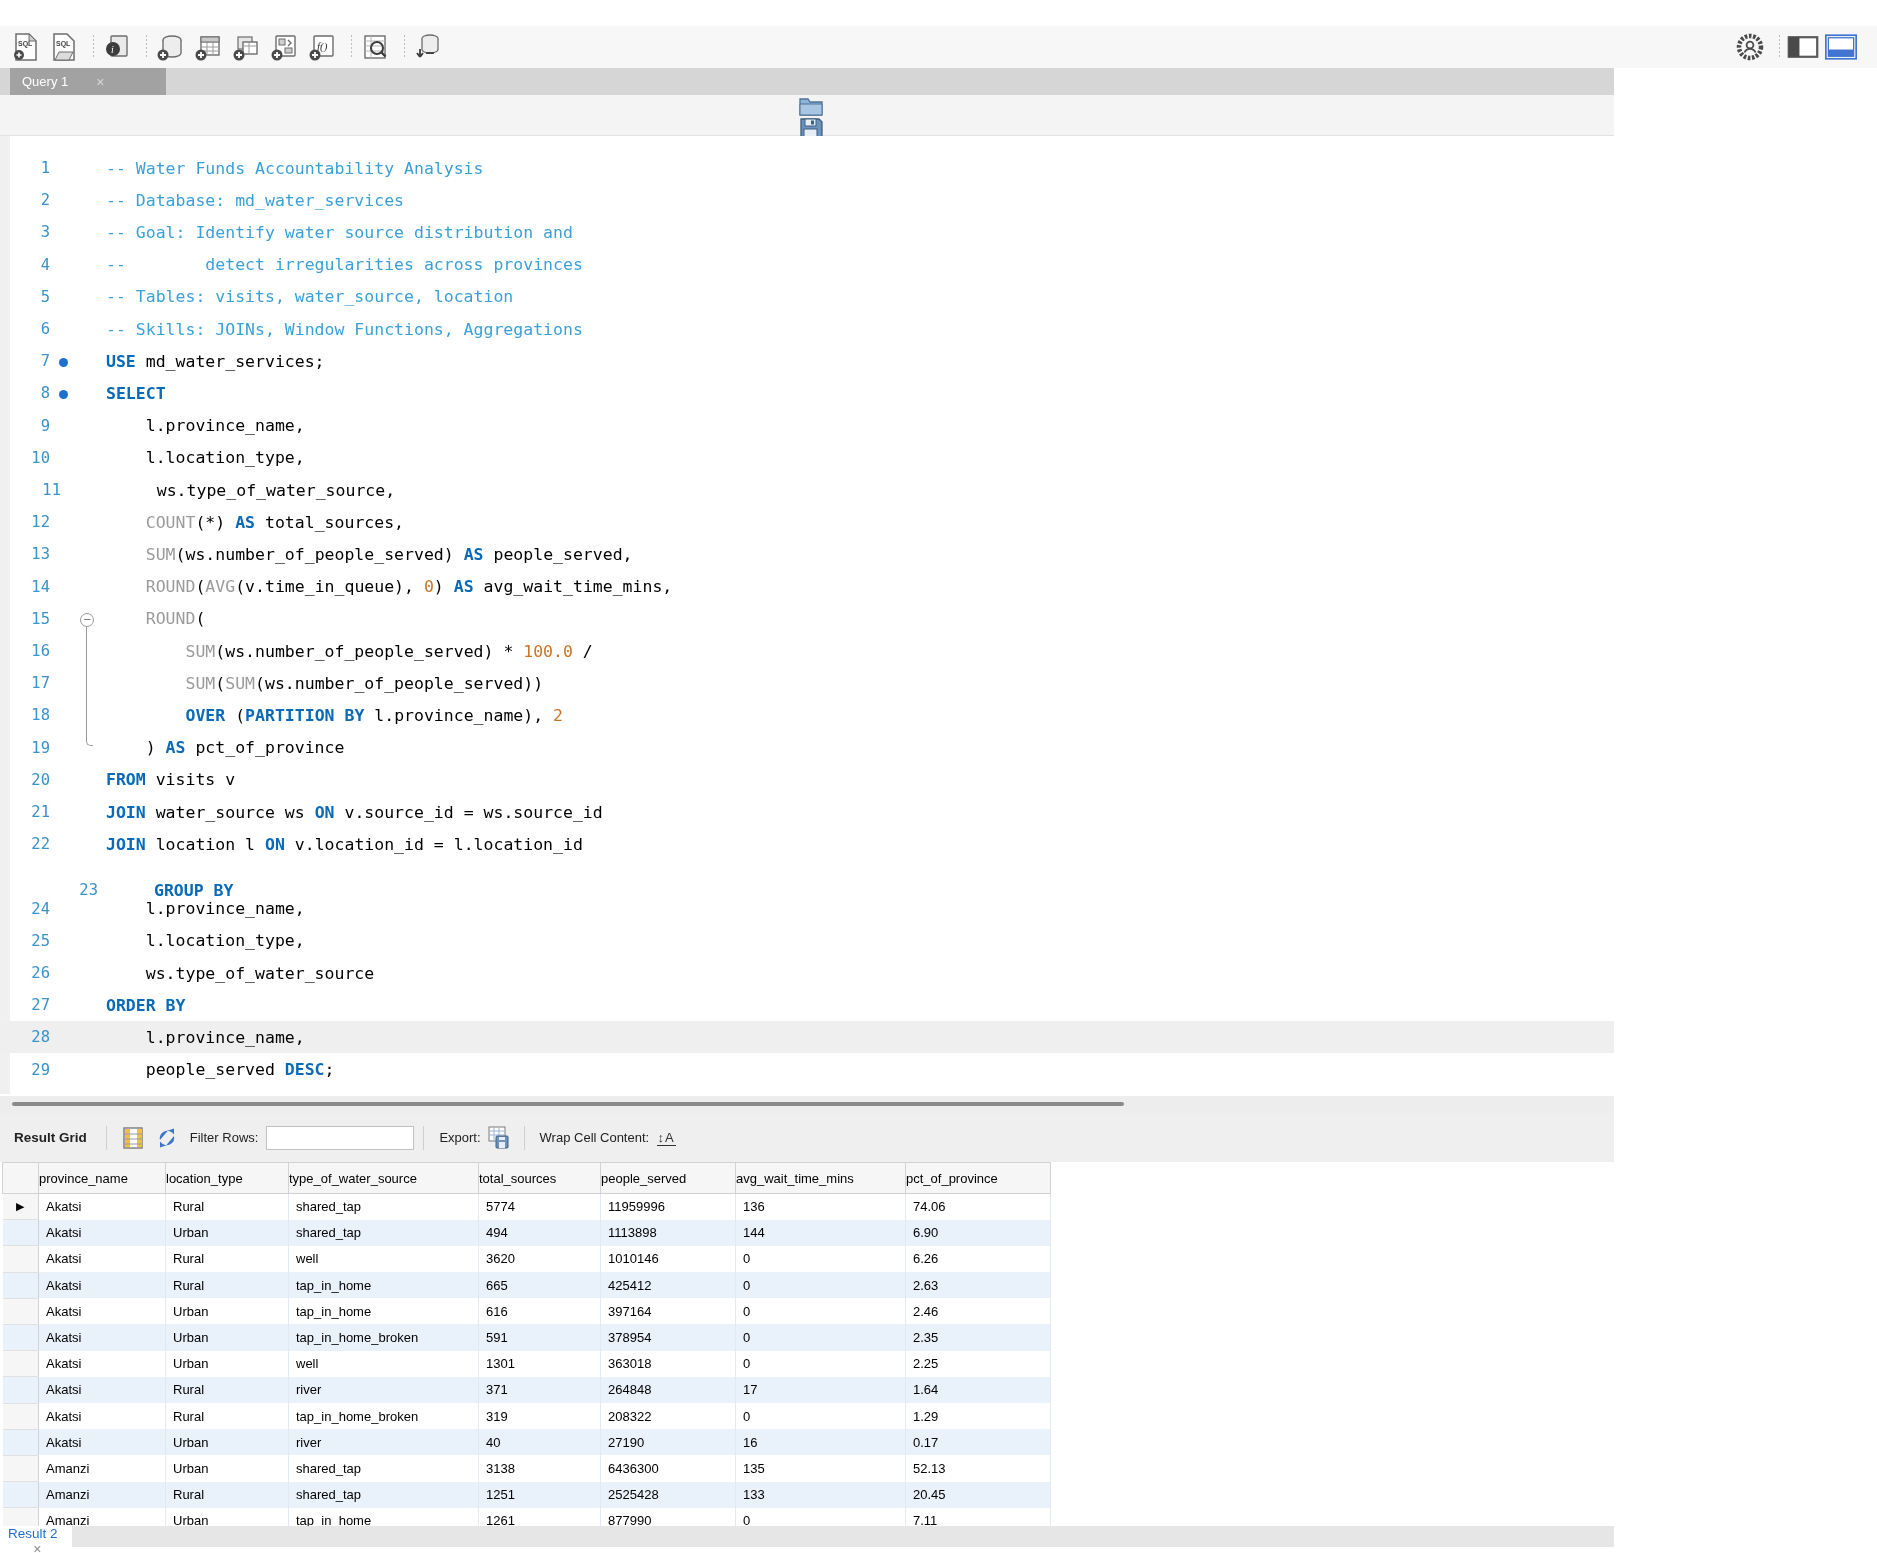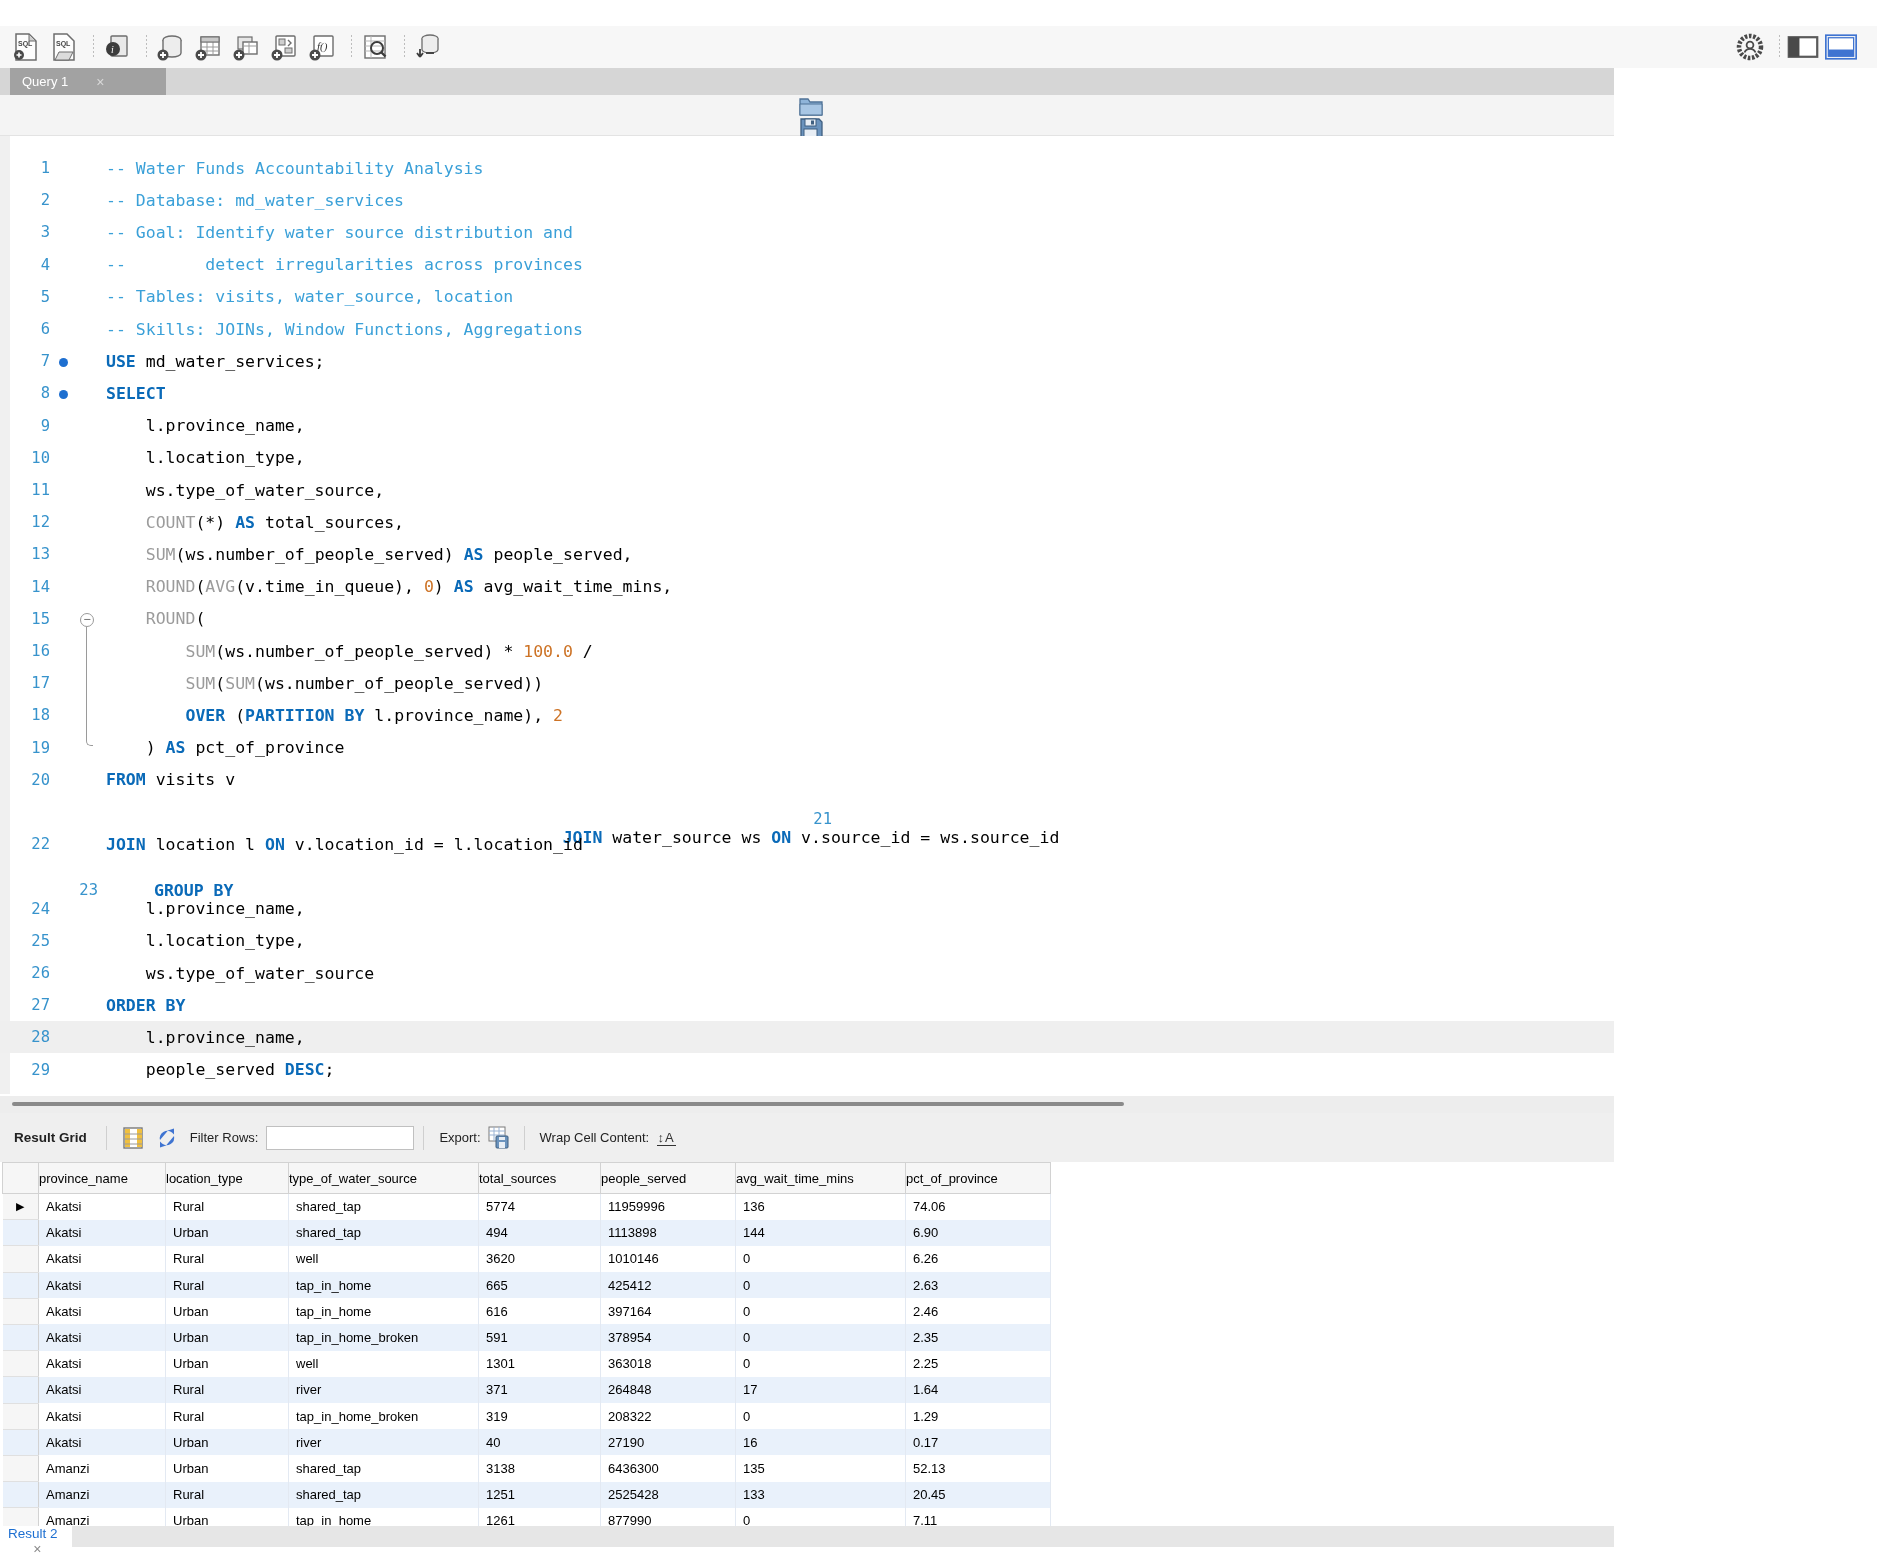--- a/index.html
+++ b/index.html
@@ -333,31 +333,31 @@
         <div class="code-line" style="top: 16px;"><span class="ln">1</span><span class="marker"></span><span class="foldcol"></span><span class="codetext"><span class="tok-c">-- Water Funds Accountability Analysis</span></span></div>
         <div class="code-line" style="top: 48.2px;"><span class="ln">2</span><span class="marker"></span><span class="foldcol"></span><span class="codetext"><span class="tok-c">-- Database: md_water_services</span></span></div>
         <div class="code-line" style="top: 80.4px;"><span class="ln">3</span><span class="marker"></span><span class="foldcol"></span><span class="codetext"><span class="tok-c">-- Goal: Identify water source distribution and</span></span></div>
         <div class="code-line" style="top: 112.6px;"><span class="ln">4</span><span class="marker"></span><span class="foldcol"></span><span class="codetext"><span class="tok-c">--        detect irregularities across provinces</span></span></div>
         <div class="code-line" style="top: 144.8px;"><span class="ln">5</span><span class="marker"></span><span class="foldcol"></span><span class="codetext"><span class="tok-c">-- Tables: visits, water_source, location</span></span></div>
         <div class="code-line" style="top: 177px;"><span class="ln">6</span><span class="marker"></span><span class="foldcol"></span><span class="codetext"><span class="tok-c">-- Skills: JOINs, Window Functions, Aggregations</span></span></div>
         <div class="code-line" style="top: 209.2px;"><span class="ln">7</span><span class="marker"><span class="stmt-dot"></span></span><span class="foldcol"></span><span class="codetext"><span class="tok-k">USE</span><span class="tok-p"> md_water_services;</span></span></div>
         <div class="code-line" style="top: 241.4px;"><span class="ln">8</span><span class="marker"><span class="stmt-dot"></span></span><span class="foldcol"></span><span class="codetext"><span class="tok-k">SELECT</span></span></div>
         <div class="code-line" style="top: 273.6px;"><span class="ln">9</span><span class="marker"></span><span class="foldcol"></span><span class="codetext"><span class="tok-p">    l.province_name,</span></span></div>
         <div class="code-line" style="top: 305.8px;"><span class="ln">10</span><span class="marker"></span><span class="foldcol"></span><span class="codetext"><span class="tok-p">    l.location_type,</span></span></div>
-        <div class="code-line" style="top: 338px;"><span class="ln">11</span><span class="marker"></span><span class="foldcol"></span><span class="codetext"><span class="tok-p">    ws.type_of_water_source,</span></span></div>
+        <div class="code-line" style="top: 338px; padding-left: 11px;"><span class="ln">11</span><span class="marker"></span><span class="foldcol"></span><span class="codetext"><span class="tok-p">    ws.type_of_water_source,</span></span></div>
         <div class="code-line" style="top: 370.2px;"><span class="ln">12</span><span class="marker"></span><span class="foldcol"></span><span class="codetext"><span class="tok-p">    </span><span class="tok-f">COUNT</span><span class="tok-p">(*) </span><span class="tok-k">AS</span><span class="tok-p"> total_sources,</span></span></div>
         <div class="code-line" style="top: 402.4px;"><span class="ln">13</span><span class="marker"></span><span class="foldcol"></span><span class="codetext"><span class="tok-p">    </span><span class="tok-f">SUM</span><span class="tok-p">(ws.number_of_people_served) </span><span class="tok-k">AS</span><span class="tok-p"> people_served,</span></span></div>
         <div class="code-line" style="top: 434.6px;"><span class="ln">14</span><span class="marker"></span><span class="foldcol"></span><span class="codetext"><span class="tok-p">    </span><span class="tok-f">ROUND</span><span class="tok-p">(</span><span class="tok-f">AVG</span><span class="tok-p">(v.time_in_queue), </span><span class="tok-n">0</span><span class="tok-p">) </span><span class="tok-k">AS</span><span class="tok-p"> avg_wait_time_mins,</span></span></div>
         <div class="code-line" style="top: 466.8px;"><span class="ln">15</span><span class="marker"></span><span class="foldcol"><span class="fold-circle">−</span></span><span class="codetext"><span class="tok-p">    </span><span class="tok-f">ROUND</span><span class="tok-p">(</span></span></div>
         <div class="code-line" style="top: 499px;"><span class="ln">16</span><span class="marker"></span><span class="foldcol"></span><span class="codetext"><span class="tok-p">        </span><span class="tok-f">SUM</span><span class="tok-p">(ws.number_of_people_served) * </span><span class="tok-n">100.0</span><span class="tok-p"> /</span></span></div>
         <div class="code-line" style="top: 531.2px;"><span class="ln">17</span><span class="marker"></span><span class="foldcol"></span><span class="codetext"><span class="tok-p">        </span><span class="tok-f">SUM</span><span class="tok-p">(</span><span class="tok-f">SUM</span><span class="tok-p">(ws.number_of_people_served))</span></span></div>
         <div class="code-line" style="top: 563.4px;"><span class="ln">18</span><span class="marker"></span><span class="foldcol"></span><span class="codetext"><span class="tok-p">        </span><span class="tok-k">OVER</span><span class="tok-p"> (</span><span class="tok-k">PARTITION BY</span><span class="tok-p"> l.province_name), </span><span class="tok-n">2</span></span></div>
         <div class="code-line" style="top: 595.6px;"><span class="ln">19</span><span class="marker"></span><span class="foldcol"></span><span class="codetext"><span class="tok-p">    ) </span><span class="tok-k">AS</span><span class="tok-p"> pct_of_province</span></span></div>
         <div class="code-line" style="top: 627.8px;"><span class="ln">20</span><span class="marker"></span><span class="foldcol"></span><span class="codetext"><span class="tok-k">FROM</span><span class="tok-p"> visits v</span></span></div>
-        <div class="code-line" style="top: 674px; flex-direction: column;"><span class="ln">21</span><span class="marker"></span><span class="foldcol"></span><span class="codetext"><span class="tok-k">JOIN</span><span class="tok-p"> water_source ws </span><span class="tok-k">ON</span><span class="tok-p"> v.source_id = ws.source_id</span></span></div>
+        <div class="code-line" style="top: 660px;"><span class="ln">21</span><span class="marker"></span><span class="foldcol"></span><span class="codetext"><span class="tok-k">JOIN</span><span class="tok-p"> water_source ws </span><span class="tok-k">ON</span><span class="tok-p"> v.source_id = ws.source_id</span></span></div>
         <div class="code-line" style="top: 692.2px;"><span class="ln">22</span><span class="marker"></span><span class="foldcol"></span><span class="codetext"><span class="tok-k">JOIN</span><span class="tok-p"> location l </span><span class="tok-k">ON</span><span class="tok-p"> v.location_id = l.location_id</span></span></div>
         <div class="code-line" style="top: 738px; padding-left: 48px;"><span class="ln">23</span><span class="marker"></span><span class="foldcol"></span><span class="codetext"><span class="tok-k">GROUP BY</span></span></div>
         <div class="code-line" style="top: 756.6px;"><span class="ln">24</span><span class="marker"></span><span class="foldcol"></span><span class="codetext"><span class="tok-p">    l.province_name,</span></span></div>
         <div class="code-line" style="top: 788.8px;"><span class="ln">25</span><span class="marker"></span><span class="foldcol"></span><span class="codetext"><span class="tok-p">    l.location_type,</span></span></div>
         <div class="code-line" style="top: 821px;"><span class="ln">26</span><span class="marker"></span><span class="foldcol"></span><span class="codetext"><span class="tok-p">    ws.type_of_water_source</span></span></div>
         <div class="code-line" style="top: 853.2px;"><span class="ln">27</span><span class="marker"></span><span class="foldcol"></span><span class="codetext"><span class="tok-k">ORDER BY</span></span></div>
         <div class="code-line current" style="top: 885.4px;"><span class="ln">28</span><span class="marker"></span><span class="foldcol"></span><span class="codetext"><span class="tok-p">    l.province_name,</span></span></div>
         <div class="code-line" style="top: 917.6px;"><span class="ln">29</span><span class="marker"></span><span class="foldcol"></span><span class="codetext"><span class="tok-p">    people_served </span><span class="tok-k">DESC</span><span class="tok-p">;</span></span></div>
       </div>
     <div id="fold-bracket" class="fold-bracket" style="left: 86px; top: 490.8px; height: 118.8px;"></div>

